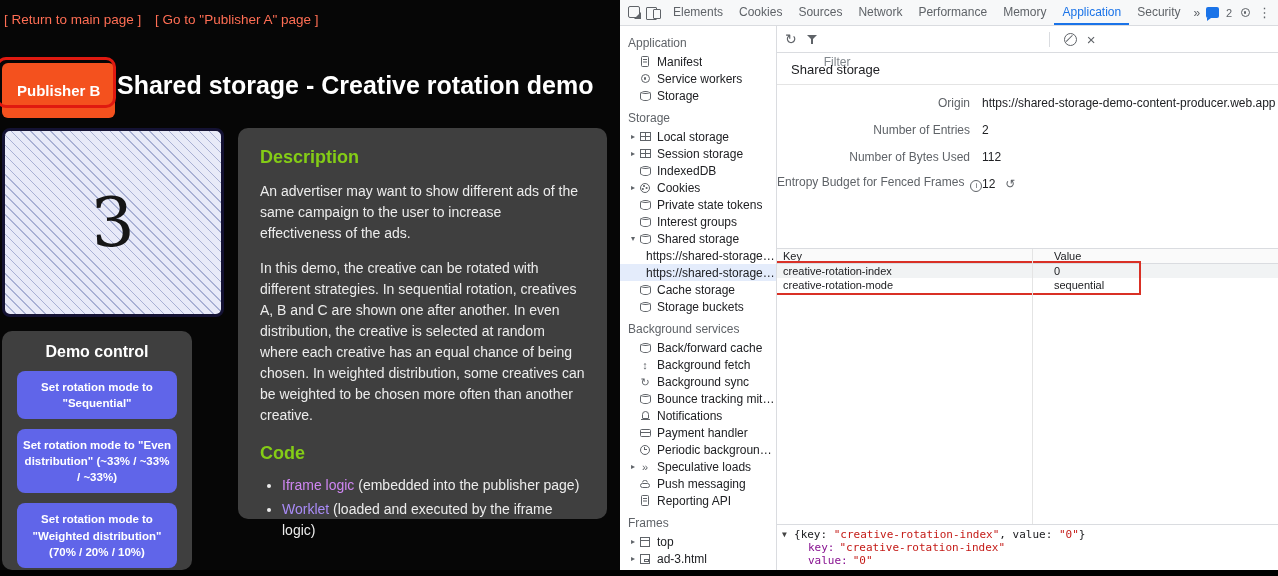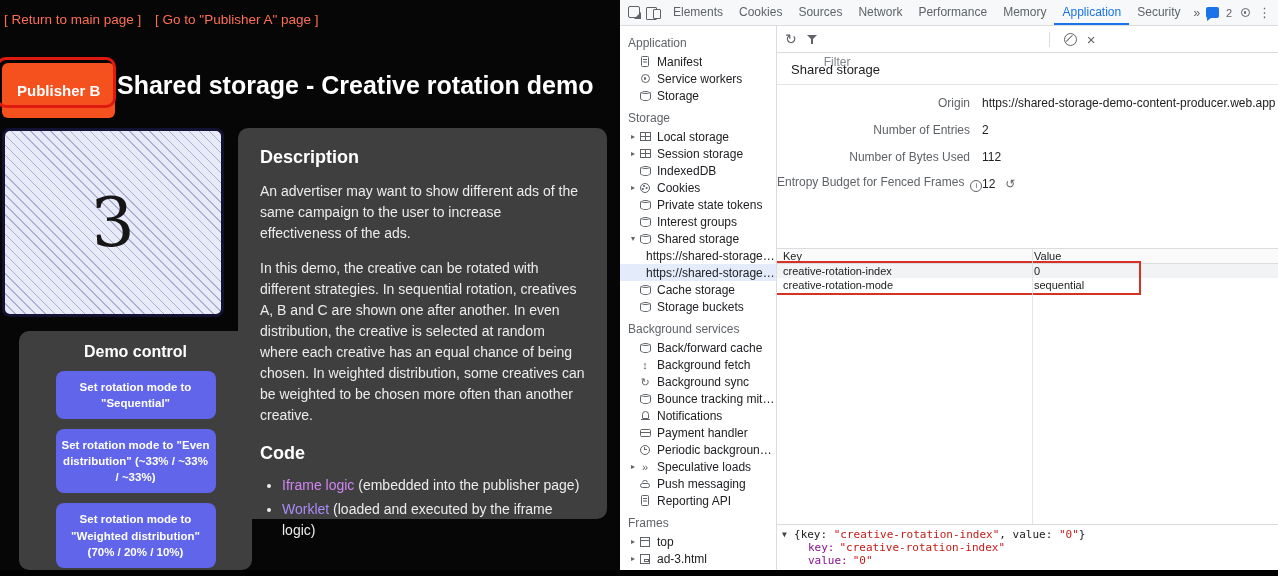--- a/index.html
+++ b/index.html
@@ -15,30 +15,30 @@
   .badge-annotation { position:absolute; left:-4px; top:57px; width:120px; height:51px;
            border:3px solid #e01910; border-radius:10px; pointer-events:none; }
   .page-title { position:absolute; left:117px; top:71px; font-size:25px; font-weight:700; }
 
   .creative { position:absolute; left:2px; top:128px; width:222px; height:189px;
            border:3px solid #141233; border-radius:8px; background-color:#e8eaf8;
            background-image:repeating-linear-gradient(45deg, rgba(92,106,168,.45) 0 1px, transparent 1px 7px);
            display:flex; align-items:center; justify-content:center; }
   .creative-num { font-family:"DejaVu Serif",serif; font-size:68px; color:#161616; transform:rotate(-3deg); }
 
-  .demo { position:absolute; left:2px; top:331px; width:233px; height:239px; background:#3f3f3f;
-           border-radius:10px; text-align:center; padding-top:12px;margin-left:17px; }
+  .demo { position:absolute; left:2px; top:331px; width:190px; height:239px; background:#3f3f3f;
+           border-radius:10px; text-align:center; padding-top:12px; }
   .demo-title { font-size:16px; font-weight:700; margin-bottom:4px; }
   .demo-btn { display:block; width:160px; margin:10px auto 0; background:#6065e9; border:none;
            border-radius:8px; color:#fff; font-weight:700; font-size:11.5px; line-height:1.4;
            padding:8px 6px; font-family:inherit; cursor:pointer; }
 
   .desc { position:absolute; left:238px; top:128px; width:369px; height:391px; background:#3f3f3f;
            border-radius:10px; padding:16px 22px; color:#ececec; font-size:14px; line-height:1.5; }
-  .desc h2 { font-size:18px; color:#ffffff; margin-bottom:10px; }
+  .desc h2 { font-size:18px; color:#84cc16; margin-bottom:10px; }
   .desc p { margin-bottom:14px; }
   .desc .code-h { margin-top:8px; margin-bottom:8px; }
   .desc ul { padding-left:22px; }
   .desc li { margin-bottom:3px; }
   .lnk1 { color:#cf86f3; cursor:pointer; }
   .lnk2 { color:#a98bf7; cursor:pointer; }
 
   
   .dt { position:absolute; left:620px; top:0; width:658px; height:570px; background:#fff;
         color:#202124; font-size:12px; }
@@ -137,21 +137,21 @@
         align-items:center; justify-content:center; font-size:8px; color:#5f6368; margin-left:6px;
         vertical-align:-2px; cursor:pointer; }
   .reset-g { color:#5f6368; margin-left:10px; cursor:pointer; }
 
   .kv { position:absolute; left:0; right:0; top:222px; bottom:46px; border-top:1px solid #dadce0; font-size:11px; }
   .kv::after { content:""; position:absolute; left:255px; top:0; bottom:0; width:1px; background:#e4e4e4; }
   .kv-head { display:flex; height:15px; align-items:center; background:#fafafa; border-bottom:1px solid #dadce0; }
   .kv-row { display:flex; height:14px; align-items:center; }
   .kv-row.r0 { background:#f1f3f4; }
   .kv .c1 { width:255px; padding-left:6px; overflow:hidden; white-space:nowrap; }
-  .kv .c2 { flex:1; padding-left:2px; overflow:hidden; white-space:nowrap; }
+  .kv .c2 { flex:1; padding-left:22px; overflow:hidden; white-space:nowrap; }
   .kv-annotation { position:absolute; left:-4px; top:12px; width:368px; height:34px;
         border:2px solid #d93025; pointer-events:none; }
 
   .preview { position:absolute; left:0; right:0; bottom:0; height:46px; border-top:1px solid #dadce0;
         font-family:"DejaVu Sans Mono",monospace; font-size:11px; padding:3px 5px; overflow:hidden; }
   .p-line { height:13px; display:flex; align-items:center; white-space:pre; }
   .p-exp { color:#444; font-size:8px; width:12px; }
   .p-child { padding-left:26px; }
   .p-name { color:#881391; margin-right:5px; }
   .p-str { color:#c41a16; }

